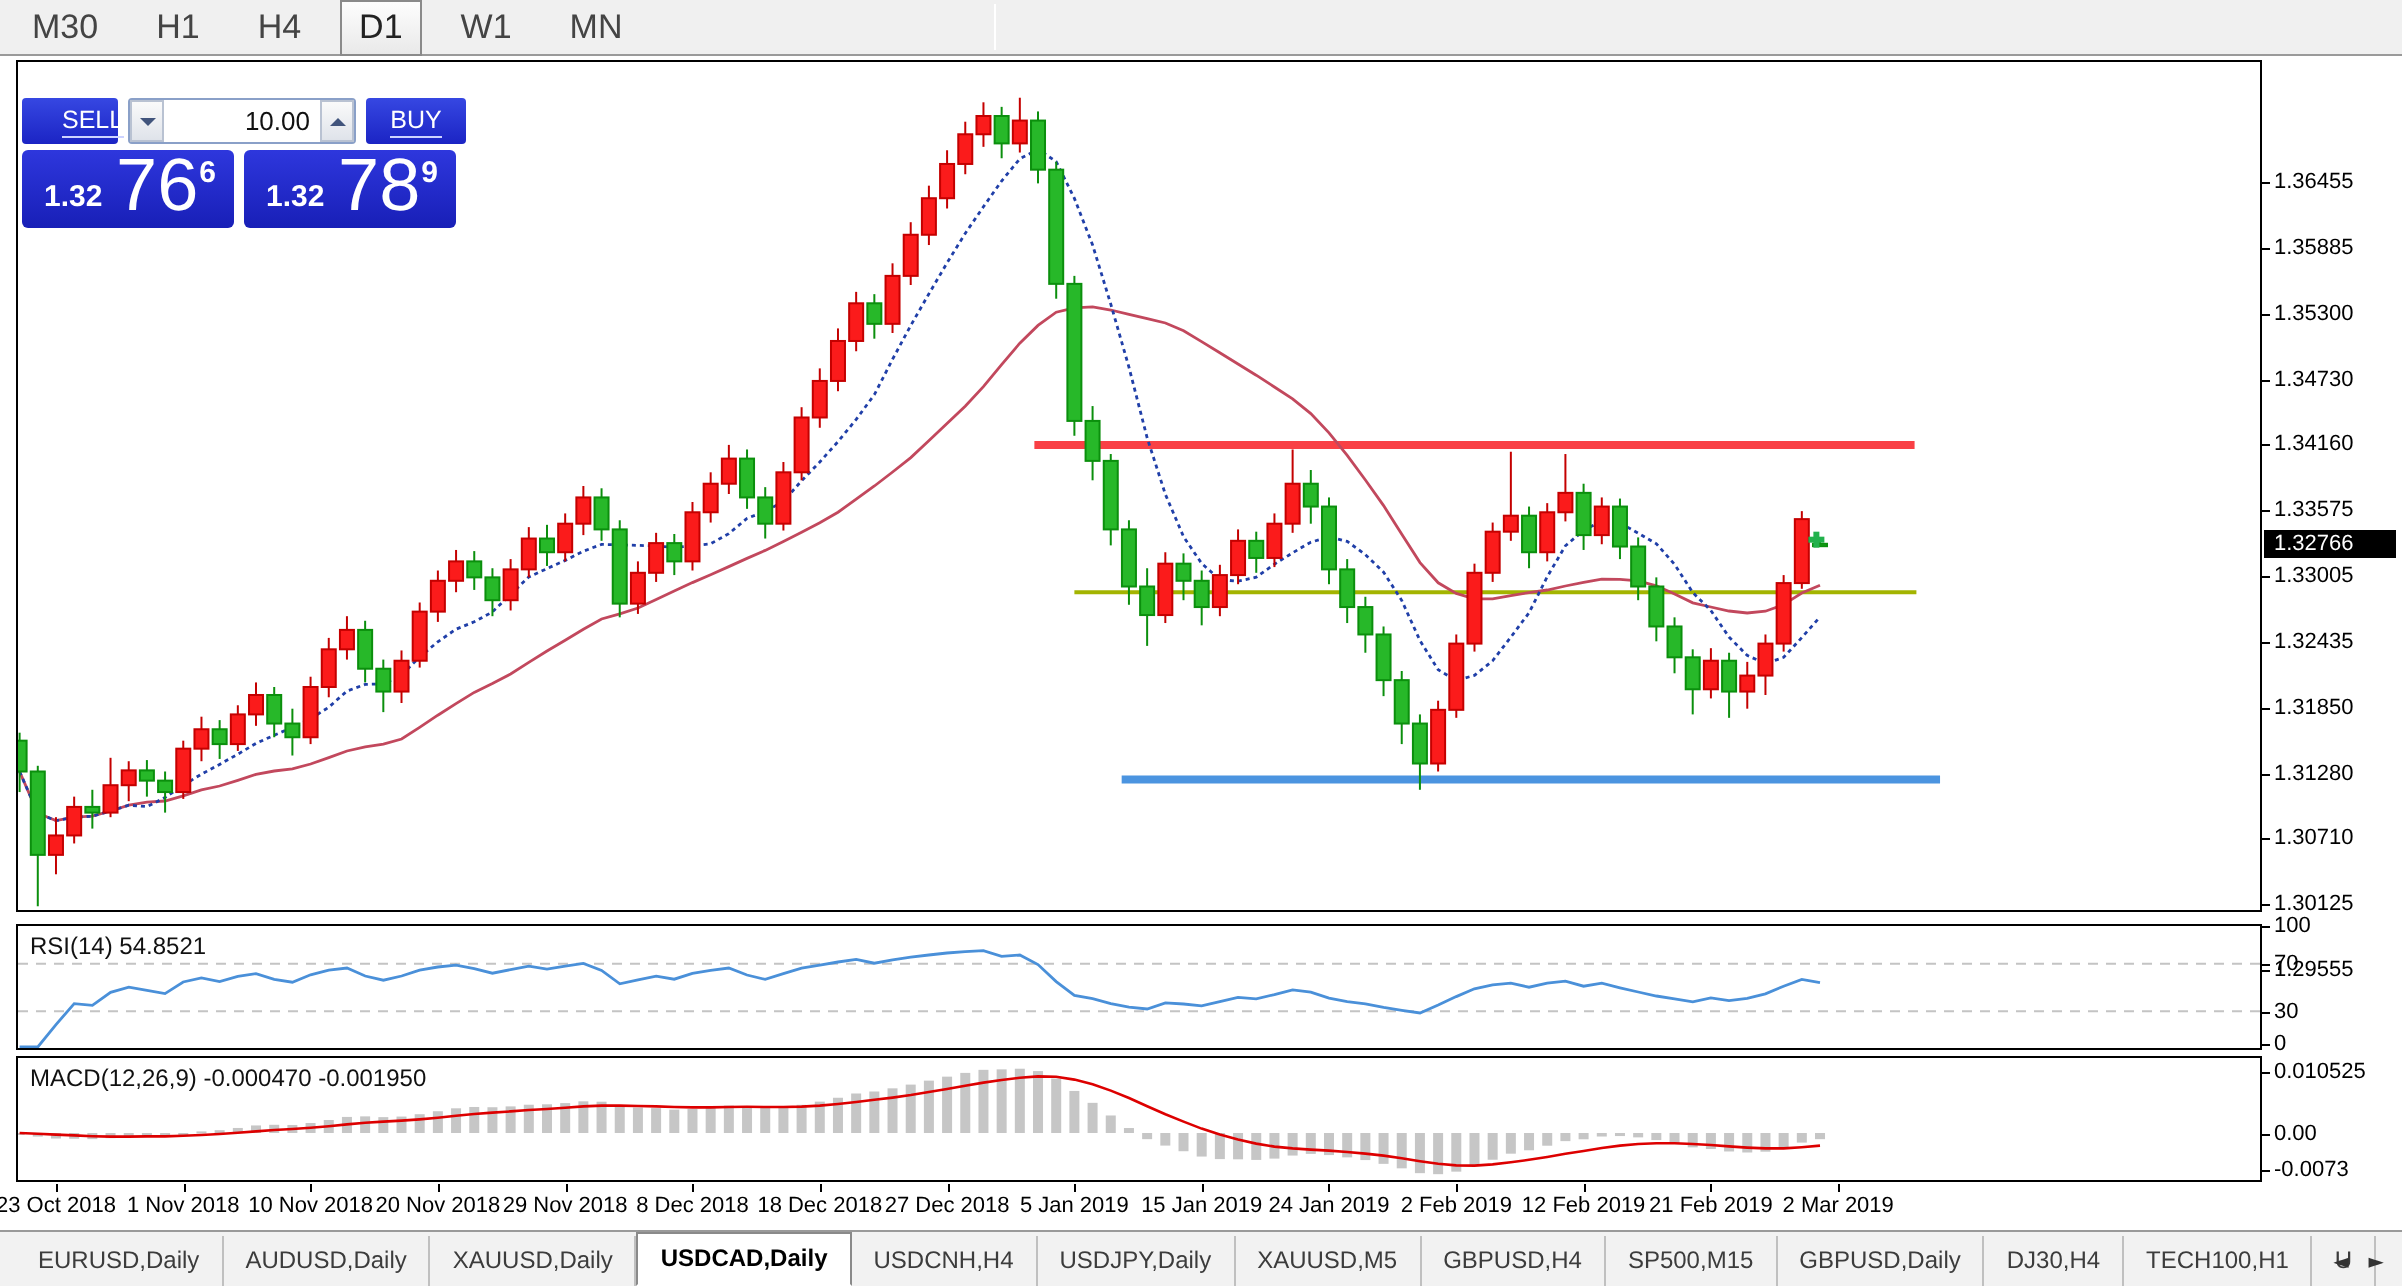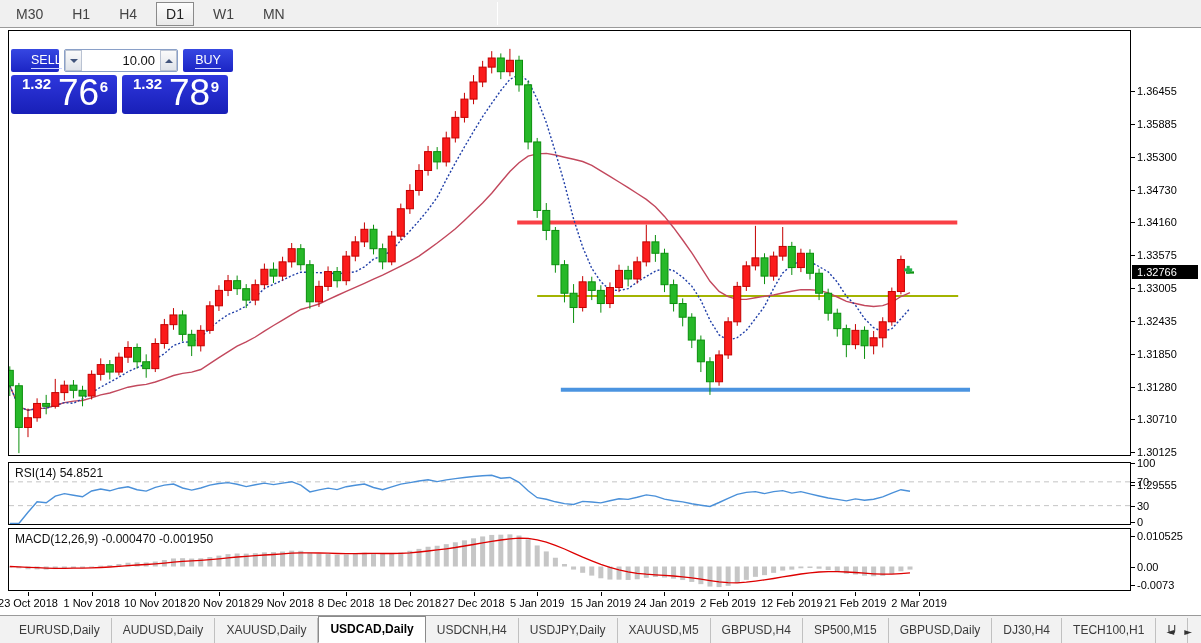--- a/index.html
+++ b/index.html
@@ -4,21 +4,21 @@
 <style>
   * { box-sizing: border-box; margin: 0; padding: 0; }
   html,body { width:1201px; height:643px; overflow:hidden; background:#fff;
     font-family:"Liberation Sans", sans-serif; }
   #app { position:relative; width:1201px; height:643px; background:#fff; }
 
   
   #tftoolbar { position:absolute; left:0; top:0; width:1201px; height:28px;
     background:#f0f0f0; border-bottom:1px solid #9a9a9a;
     display:flex; align-items:center; padding-left:6px; }
-  .tfbtn { font-size:14px; color:#444; padding:3px 9px; margin-right:9px; cursor:default;
+  .tfbtn { font-size:17px; color:#444; padding:3px 9px; margin-right:9px; cursor:default;
     border:1px solid transparent; }
   .tfbtn.active { border:1px solid #8a8a8a; background:linear-gradient(#fdfdfd,#e9e9e9);
     color:#222; }
   .tf-divider { position:absolute; left:497px; top:2px; width:1px; height:23px;
     background:#b9b9b9; border-right:1px solid #fff; }
 
   
   .panel { position:absolute; background:#fff; border:1px solid #000; }
   #main-panel { left:8px; top:30px; width:1123px; height:426px; }
   #rsi-panel  { left:8px; top:462px; width:1123px; height:63px; }
@@ -45,21 +45,21 @@
   .spin-btn i { position:absolute; left:50%; top:50%; width:0; height:0; margin-left:-4px; }
   .spin-down i { margin-top:-2px; border-left:4px solid transparent; border-right:4px solid transparent;
     border-top:4px solid #41547c; }
   .spin-up i { margin-top:-2px; border-left:4px solid transparent; border-right:4px solid transparent;
     border-bottom:4px solid #41547c; }
   #vol-value { flex:1; font-size:13px; color:#111; text-align:right; line-height:21px; padding-right:5px; }
   .tw-row2 { display:flex; margin-top:3px; }
   .price-box { width:106px; height:39px; border-radius:3px; color:#fff;
     background:linear-gradient(#2e37dd,#181fb7); position:relative; cursor:pointer; }
   .price-box + .price-box { margin-left:5px; }
-  .pb-small { position:absolute; left:11px; bottom:22px; font-size:15px; font-weight:bold;text-align:center; }
+  .pb-small { position:absolute; left:11px; bottom:7px; font-size:15px; font-weight:bold;text-align:center; }
   .pb-big { position:absolute; left:47px; top:-3px; font-size:37px; }
   .pb-sup { position:absolute; right:9px; top:3px; font-size:15px; font-weight:bold; }
 
   
   #price-axis { position:absolute; left:1131px; top:30px; width:70px; height:561px; }
   .axis-label { position:absolute; left:6px; font-size:11px; color:#000; white-space:nowrap; }
   .axis-tick { position:absolute; left:0; width:4px; height:1px; background:#000; }
   #price-tag { position:absolute; left:1px; width:66px; height:14px; background:#000;
     color:#fff; font-size:11px; line-height:14px; padding-left:5px; }
 

